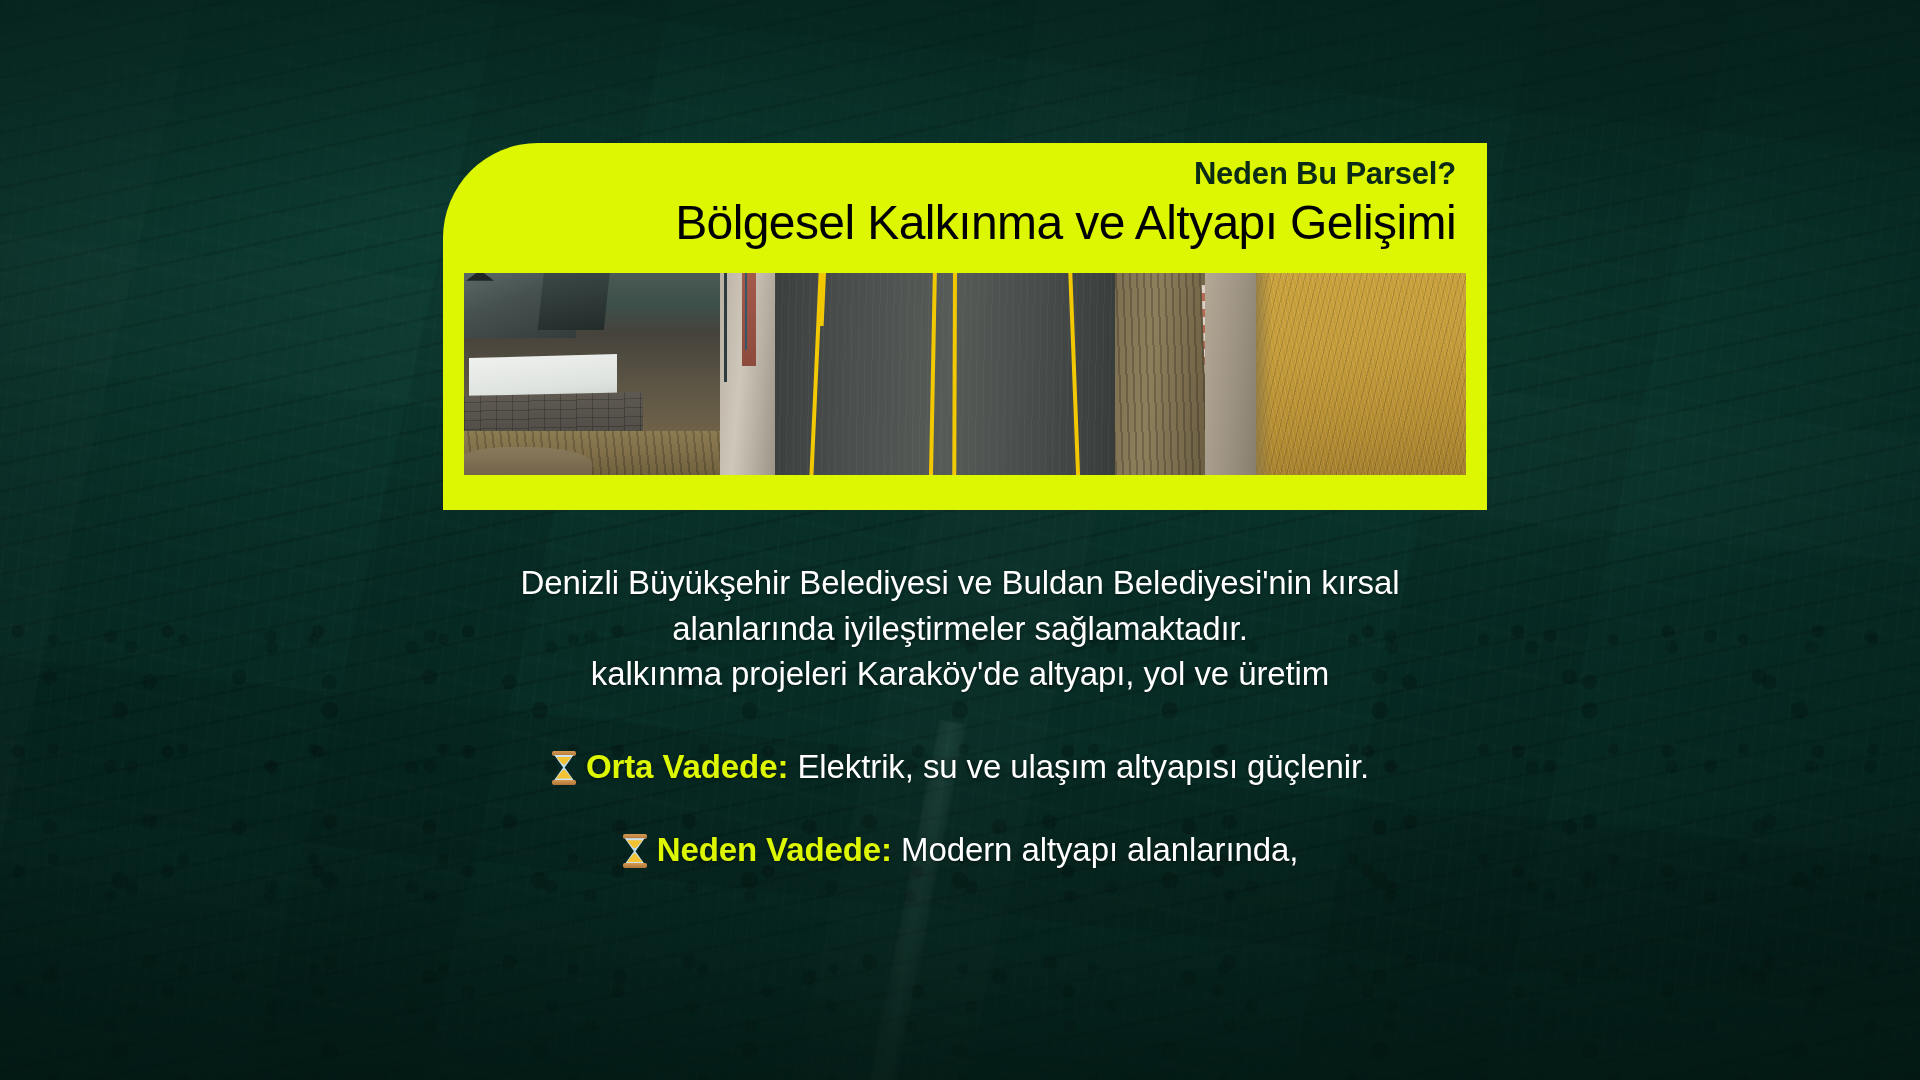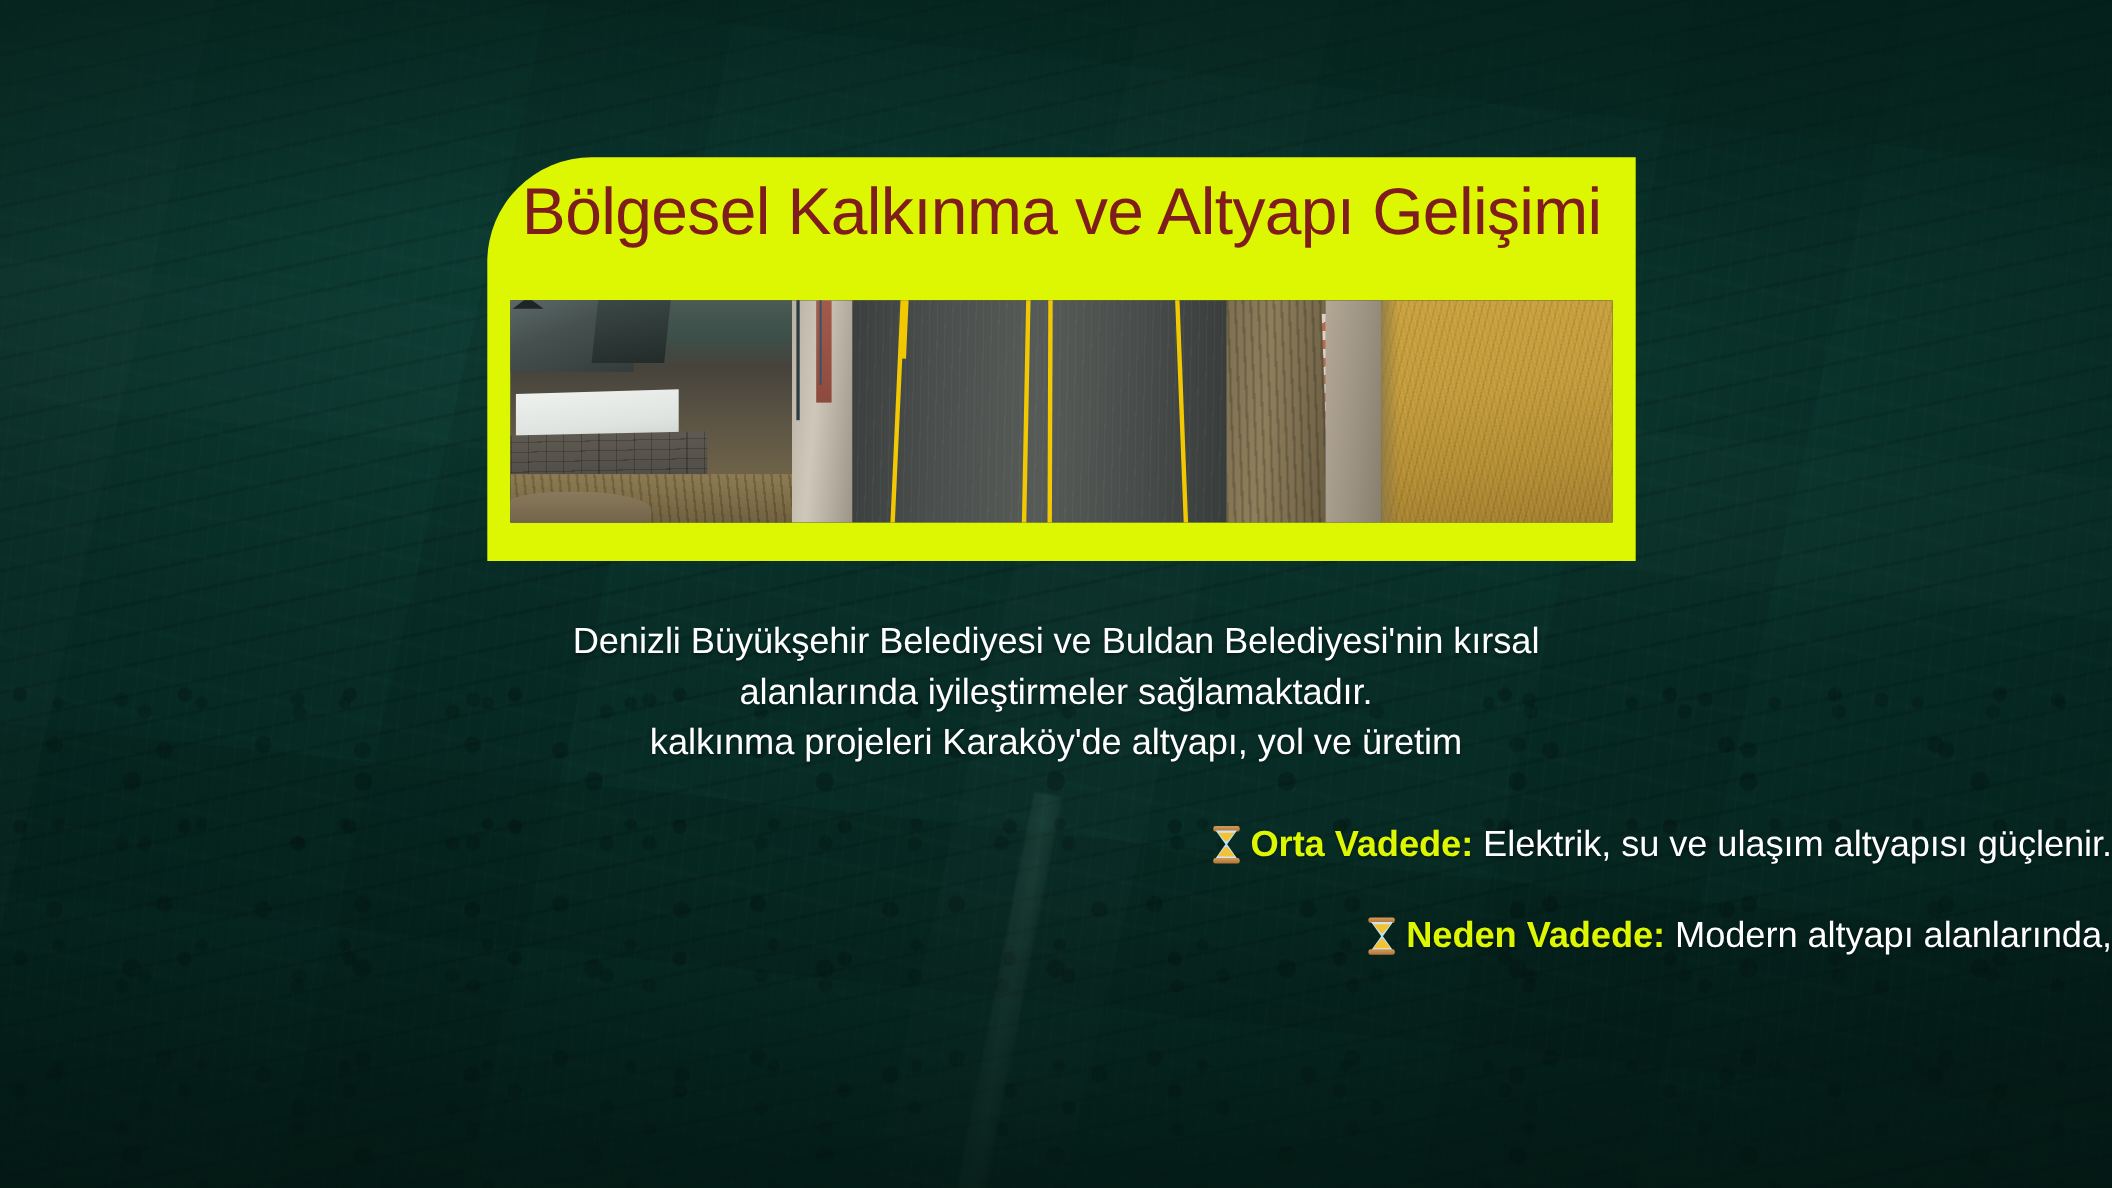--- a/index.html
+++ b/index.html
@@ -92,23 +92,23 @@
     text-align:right;
   }
   .eyebrow {
     font-size:31px;
     font-weight:bold;
     color:#0b2b17;
     letter-spacing:-0.2px;
     line-height:1.18;
   }
   .headline {
-    font-size:60px;
+    font-size:48px;
     font-weight:400;
-    color:#7f1d1d;
+    color:#000000;
     letter-spacing:-0.6px;
     line-height:1.16;
     margin-top:2px;
   }
 
   
   .photo {
     position:absolute;
     left:21px; top:130px;
     width:1002px; height:202px;
@@ -243,21 +243,21 @@
     text-align:center;
   }
   .lede {
     font-size:33px;
     font-weight:400;
     color:#ffffff;
     line-height:1.38;
     letter-spacing:-0.1px;
     text-shadow:0 1px 3px rgba(0,0,0,.45);
   }
-  .bullets { margin-top:47px;text-align:right; }
+  .bullets { margin-top:47px; }
   .bullet {
     font-size:33px;
     color:#ffffff;
     line-height:1.38;
     letter-spacing:-0.1px;
     text-shadow:0 1px 3px rgba(0,0,0,.45);
     margin-bottom:38px;
   }
   .bullet:last-child { margin-bottom:0; }
   .b-label {
@@ -303,20 +303,21 @@
   <div class="bg-fields"></div>
   <div class="bg-parcels"></div>
   <div class="bg-trees"></div>
   <div class="bg-road-diag"></div>
   <div class="bg-tint"></div>
   <div class="bg-vignette"></div>
 
   <div class="card">
 
     <div class="card-head">
+      <div class="eyebrow">Neden Bu Parsel?</div>
       <div class="headline">Bölgesel Kalkınma ve Altyapı Gelişimi</div>
     </div>
 
     <div class="photo">
       <div class="ph-layer ph-left">
         <div class="ph-house">
           <div class="ph-house-roof"></div>
         </div>
         <div class="ph-roofdark"></div>
         <div class="ph-whiteroof"></div>

